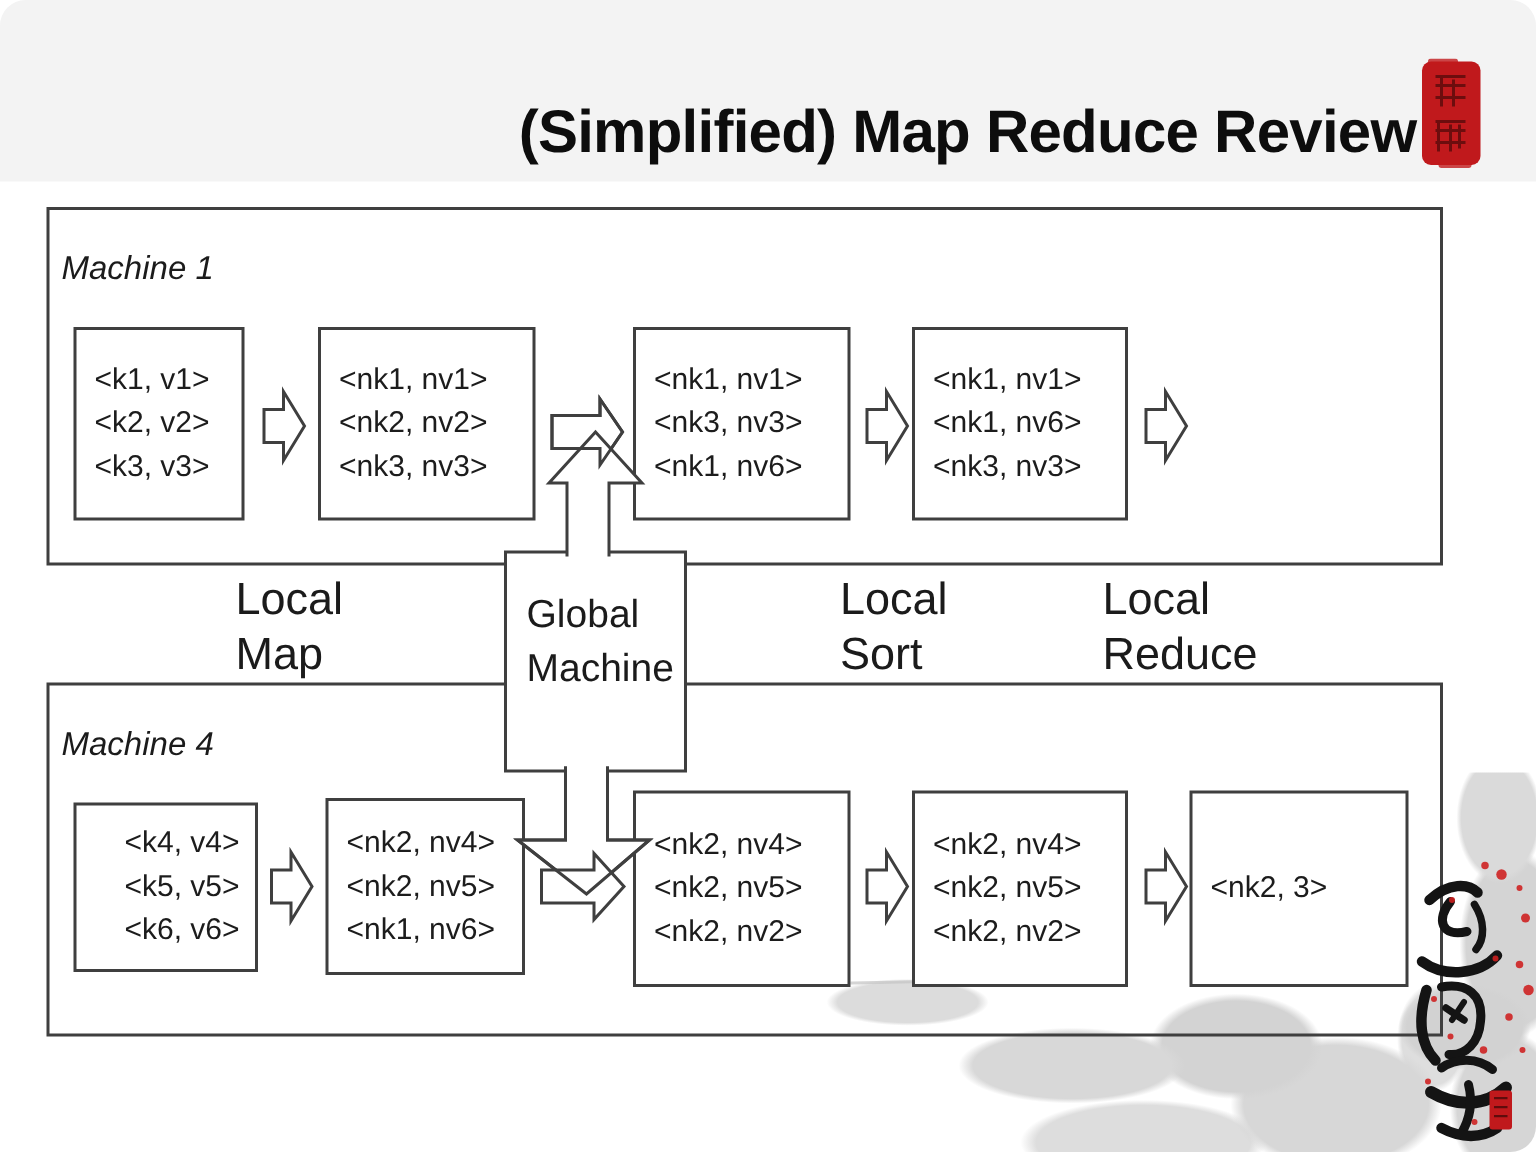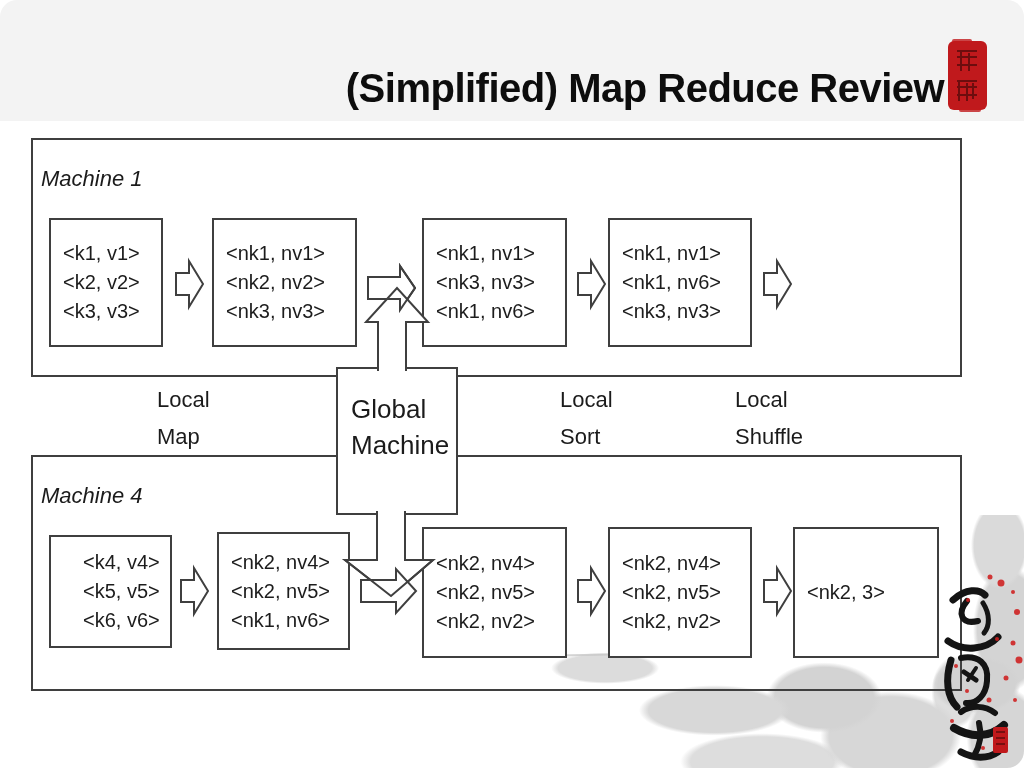--- a/index.html
+++ b/index.html
@@ -40,21 +40,21 @@
   .box-i { left:608px; top:527px; width:144px; height:131px; }
   .box-j { left:793px; top:527px; width:146px; height:131px; }
 
   .shuffle-box {
     left:336px; top:367px; width:122px; height:148px;
     border:2px solid #3f3f3f; background:#ffffff; z-index:3;
     padding:22px 0 0 13px; font-size:26px; line-height:36px; color:#1b1b1b;
   }
   .shuffle-box span { display:block; }
 
-  .stage-label { font-size:22px; line-height:37px; color:#1b1b1b; z-index:4; }
+  .stage-label { font-size:30px; line-height:37px; color:#1b1b1b; z-index:4; }
   .stage-label span { display:block; }
   .lbl-map    { left:157px; top:381px; }
   .lbl-sort   { left:560px; top:381px; }
   .lbl-reduce { left:735px; top:381px; }
 
   .arrow-layer { left:0; top:0; width:1024px; height:768px; z-index:4; pointer-events:none; }
   .art-layer   { left:0; top:0; width:1024px; height:768px; z-index:7; pointer-events:none; }
 
   
   .wash { z-index:0; }
@@ -163,21 +163,21 @@
   <div class="abs stage-label lbl-map">
     <span>Local</span>
     <span>Map</span>
   </div>
   <div class="abs stage-label lbl-sort">
     <span>Local</span>
     <span>Sort</span>
   </div>
   <div class="abs stage-label lbl-reduce">
     <span>Local</span>
-    <span>Shuffle</span>
+    <span>Reduce</span>
   </div>
 
   <svg class="abs arrow-layer" viewBox="0 0 1024 768">
     <g stroke="#3f3f3f" stroke-width="2" fill="#ffffff" stroke-linejoin="miter">
 
       <polygon points="176,273 189,273 189,261 203,284 189,307 189,295 176,295"></polygon>
       <polygon points="578,273 591,273 591,261 605,284 591,307 591,295 578,295"></polygon>
       <polygon points="764,273 777,273 777,261 791,284 777,307 777,295 764,295"></polygon>
 
       <polygon points="181,580 194,580 194,568 208,591 194,614 194,602 181,602"></polygon>

